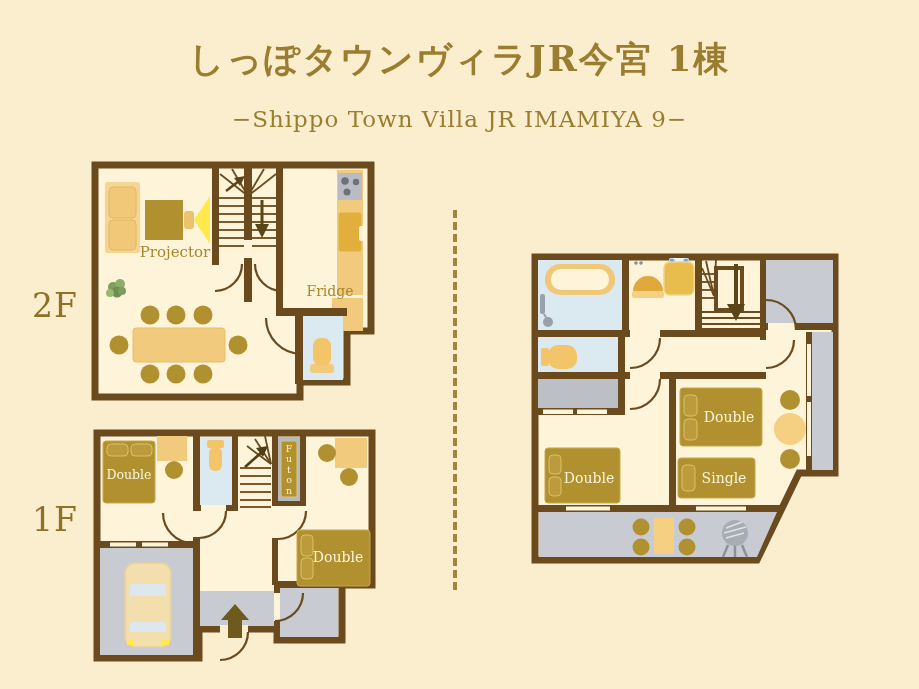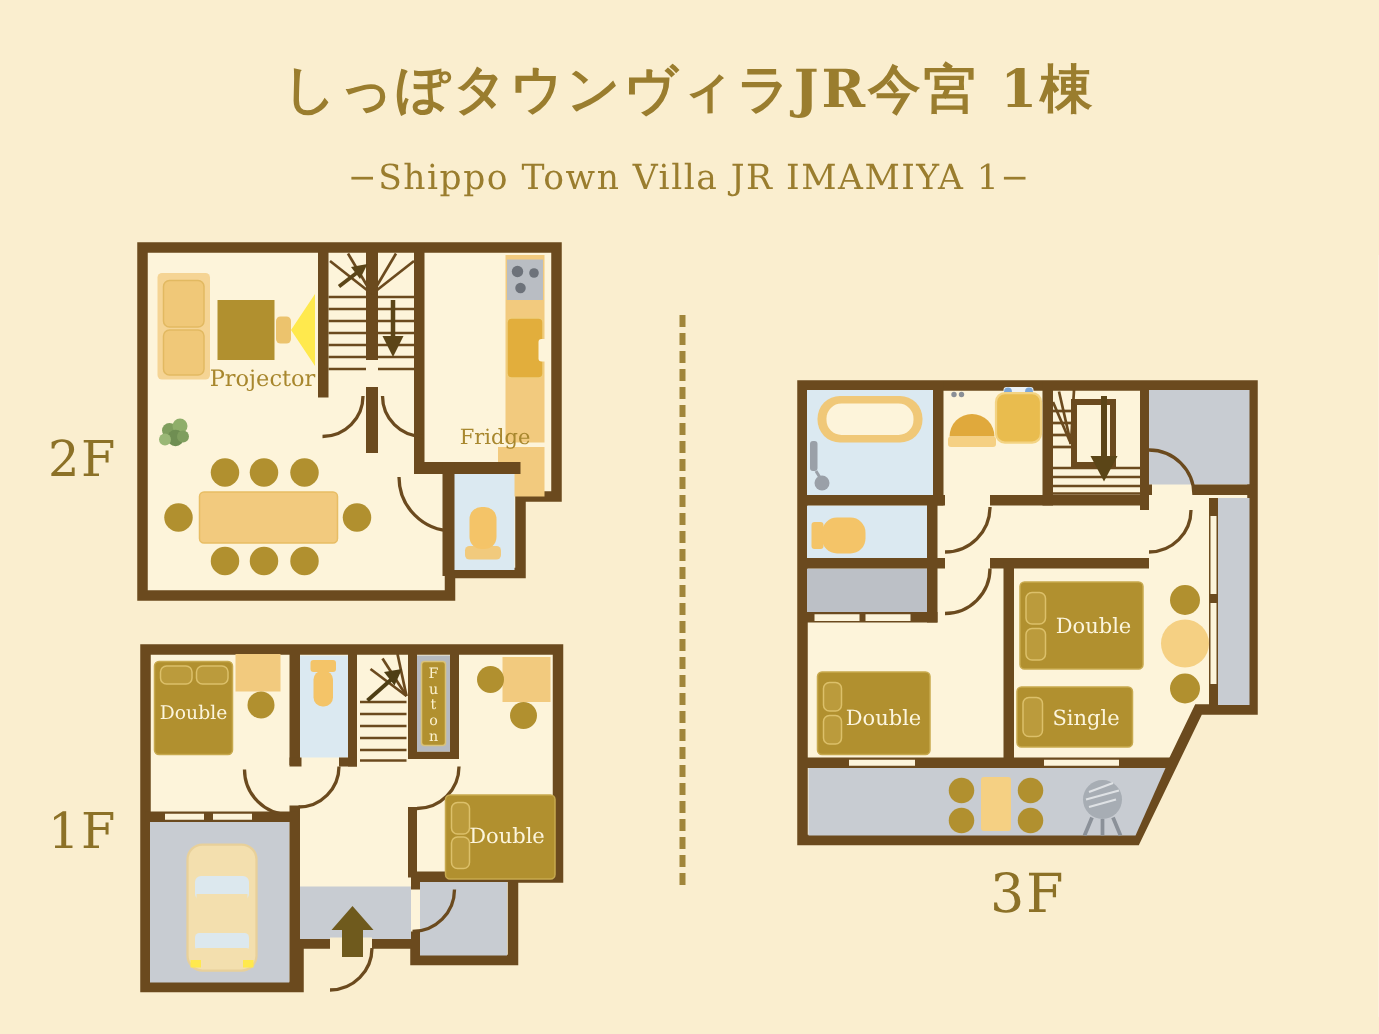--- a/index.html
+++ b/index.html
@@ -12,42 +12,41 @@
     position:absolute; left:0; right:0; top:36px;
     text-align:center; font-size:35px; font-weight:bold;
     color:#9a7d2e; letter-spacing:2px;
   }
   .page-subtitle {
     position:absolute; left:0; right:0; top:106px;
     text-align:center; font-size:23px; color:#9a7d2e; letter-spacing:1px;
   }
   .floor-label { position:absolute; font-size:33px; color:#8c7127; letter-spacing:1px; }
   .floor-label.f2 { left:25px; top:246px; width:60px; text-align:center;margin-top:40px; }
-  .floor-label.f1 { left:25px; top:534px; width:60px; text-align:center; }
+  .floor-label.f1 { left:25px; top:500px; width:60px; text-align:center; }
   .floor-label.f3 { left:635px; top:576px; width:100px; text-align:center; font-size:36px; }
   .divider {
     position:absolute; left:453px; top:210px; height:380px; width:0;
     border-left:4px dashed #a0853a;
   }
   svg.plans { position:absolute; left:0; top:0; }
   svg text { font-family:"DejaVu Serif", serif; }
   .bedlabel { fill:#fcf5dd; }
   .goldlabel { fill:#a8872e; }
 </style>
 </head>
 <body>
 
 <div class="stage">
 
   <div class="page-title">しっぽタウンヴィラJR今宮 1棟</div>
-  <div class="page-subtitle">−Shippo Town Villa JR IMAMIYA 1−</div>
+  <div class="page-subtitle">−Shippo Town Villa JR IMAMIYA 9−</div>
 
   <div class="floor-label f2">2F</div>
   <div class="floor-label f1">1F</div>
-  <div class="floor-label f3">3F</div>
 
   <div class="divider"></div>
 
   <svg class="plans" width="919" height="689" viewBox="0 0 919 689">
 
     <g>
       <polygon points="95,165 371,165 371,331 347,331 347,382 300,382 300,397 95,397" fill="#fdf4da" stroke="#6b4a1e" stroke-width="7" stroke-linejoin="miter"></polygon>
 
       <g>
         <rect x="337" y="170" width="26" height="125" fill="#f2ca7e"></rect>

